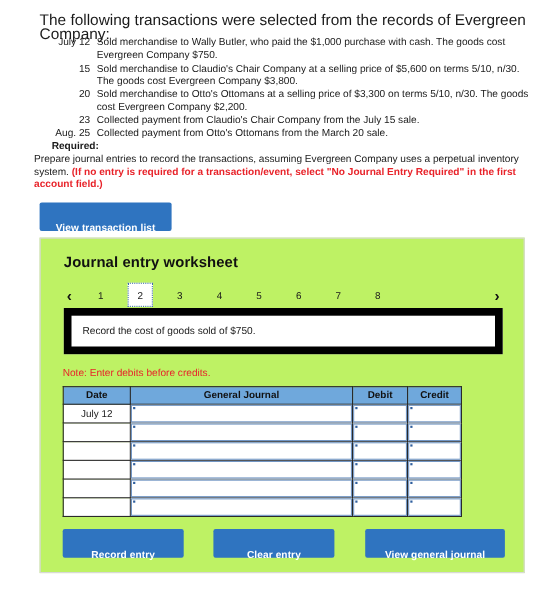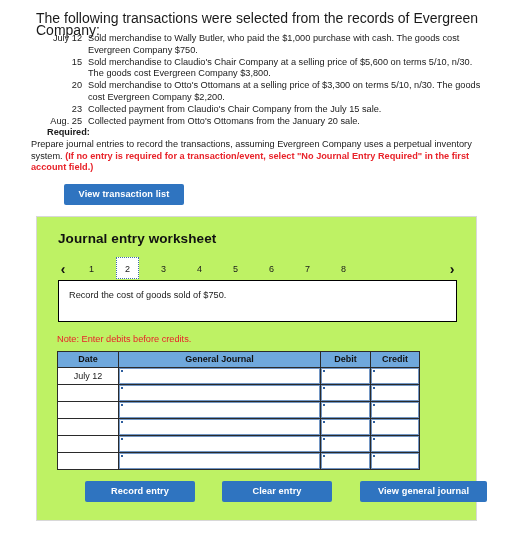--- a/index.html
+++ b/index.html
@@ -85,27 +85,26 @@
   .btn {
     display: inline-block;
     background: #2f74c0;
     color: #ffffff;
     font-weight: bold;
     font-size: 9.2px;
     letter-spacing: 0.1px;
     text-align: center;
     border: none;
     border-radius: 2px;
-    padding: 0;
+    padding: 13px;
     line-height: 21px;
     height: 21px;
     cursor: pointer;
     font-family: "Liberation Sans", sans-serif;
     white-space: nowrap;
-    margin-left: 28px;
   }
 
   .view-txn-btn {
     position: absolute;
     left: 36px;
     top: 184px;
     width: 120px;
   }
 
   
@@ -181,21 +180,21 @@
 
   
   .prompt {
     position: absolute;
     left: 21px;
     top: 63px;
     width: 399px;
     height: 42px;
     box-sizing: border-box;
     background: #ffffff;
-    border: 1px solid #000000;
+    border: 7px solid #000000;
     font-size: 9.2px;
     color: #1a1a1a;
     padding: 9px 10px;
   }
 
   .note {
     position: absolute;
     left: 20px;
     top: 117px;
     font-size: 9.2px;
@@ -303,21 +302,21 @@
       <tr>
         <td class="txn-date">20</td>
         <td class="txn-desc">Sold merchandise to Otto's Ottomans at a selling price of $3,300 on terms 5/10, n/30. The goods cost Evergreen Company $2,200.</td>
       </tr>
       <tr>
         <td class="txn-date">23</td>
         <td class="txn-desc">Collected payment from Claudio's Chair Company from the July 15 sale.</td>
       </tr>
       <tr>
         <td class="txn-date">Aug. 25</td>
-        <td class="txn-desc">Collected payment from Otto's Ottomans from the January 20 sale.</td>
+        <td class="txn-desc">Collected payment from Otto's Ottomans from the March 20 sale.</td>
       </tr>
     </tbody>
   </table>
 
   <div class="required-block">
     <div class="required-label">Required:</div>
     <div><span class="required-text">Prepare journal entries to record the transactions, assuming Evergreen Company uses a perpetual inventory system. </span><span class="red-note">(If no entry is required for a transaction/event, select "No Journal Entry Required" in the first account field.)</span></div>
   </div>
 
   <button class="btn view-txn-btn">View transaction list</button>

